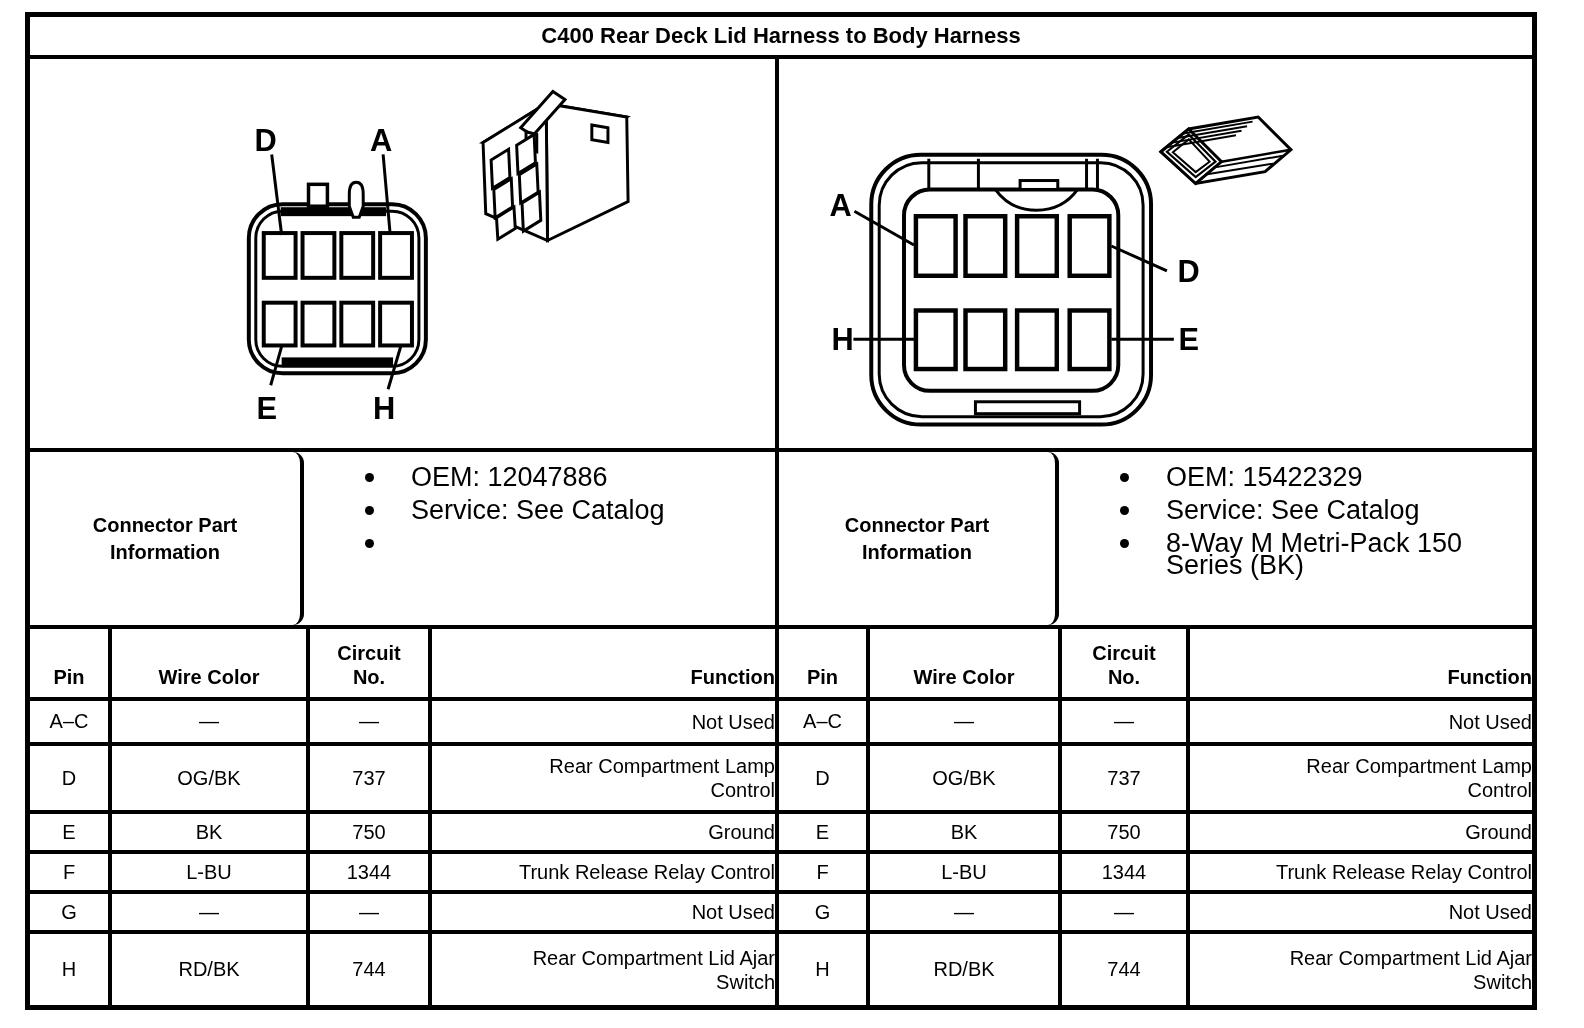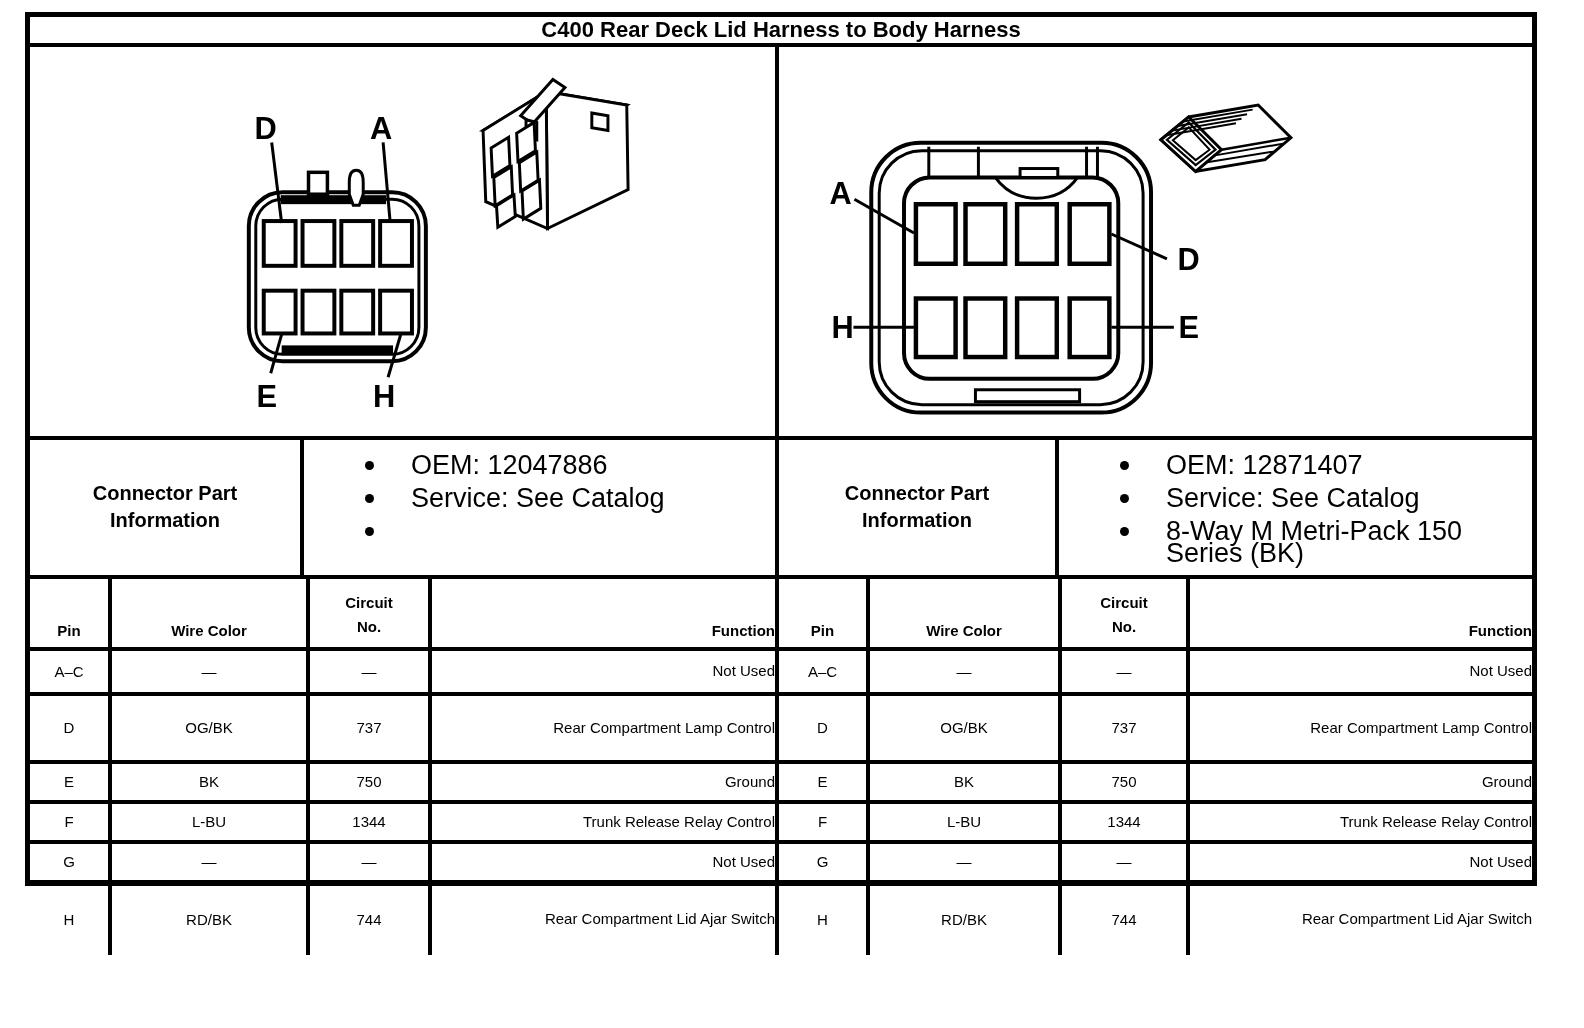--- a/index.html
+++ b/index.html
@@ -1,49 +1,49 @@
 <!DOCTYPE html>
 <html><head>
 <meta charset="utf-8">
 <style>
   * { box-sizing: border-box; margin: 0; padding: 0; }
   html,body { background:#fff; width:1584px; height:1028px; }
   body { font-family:"Liberation Sans","DejaVu Sans",sans-serif; color:#000; position:relative; }
 
   .frame {
-    position:absolute; left:25px; top:12px; width:1512px; height:874px;
+    position:absolute; left:25px; top:12px; width:1512px; height:998px;
     border:5px solid #000; background:#fff; display:flex; flex-direction:column;
   }
 
   .title-row {
     height:43px; border-bottom:4px solid #000;
     display:flex; align-items:center; justify-content:center;
     font-weight:bold; font-size:22px;
   }
 
   .diagram-row { height:395px; border-bottom:4px solid #000; display:grid; grid-template-columns:749px 1fr; }
   .diagram-cell { position:relative; }
   .diagram-cell.left { border-right:4px solid #000; }
   .diagram-cell svg { display:block; width:100%; height:100%; }
   .pin-label { font-weight:bold; font-size:31px; }
 
   .info-row { height:180px; border-bottom:4px solid #000; display:grid; grid-template-columns:274px 475px 280px 1fr; }
-  .info-label { border-right:4px solid #000; display:flex; align-items:center; justify-content:center; text-align:center; font-weight:bold; font-size:20px; }
+  .info-label { border-right:4px solid #000; display:flex; align-items:center; justify-content:center; text-align:center; font-weight:bold; font-size:20px;border-radius:11px; }
   .info-label span { display:inline-block; max-width:185px; line-height:27px; }
   .info-bullets { padding:14px 0 0 0; }
   .info-bullets.mid { border-right:4px solid #000; }
   .info-bullets ul { list-style:none; padding-left:61px; }
   .info-bullets li { display:flex; margin-bottom:11px; line-height:22px; font-size:27px; }
   .dot { flex:none; width:9px; height:9px; border-radius:50%; background:#000; margin-top:7px; }
   .bullet-text { display:inline-block; margin-left:37px; max-width:300px; }
 
   .tables-row { flex:1; display:grid; grid-template-columns:749px 1fr; }
   .table-half.left { border-right:4px solid #000; }
   table.pin-table { border-collapse:collapse; table-layout:fixed; width:100%; height:100%; }
-  .pin-table th, .pin-table td { border:4px solid #000; font-size:15px; overflow:hidden; }
+  .pin-table th, .pin-table td { border:4px solid #000; font-size:20px; overflow:hidden; }
   .pin-table th { font-weight:bold; vertical-align:bottom; text-align:center; padding-bottom:8px; }
   .pin-table td { vertical-align:middle; text-align:center; }
   .pin-table td.fn { text-align:left; padding-left:5px; }
   .fn-text { display:inline-block; max-width:285px; line-height:24px; }
   .circ-head { display:inline-block; max-width:70px; line-height:24px; }
   .pin-table th:first-child, .pin-table td:first-child { border-left:none;margin-top:35px; }
   .pin-table th:last-child, .pin-table td:last-child { border-right:none;text-align:right; }
   .pin-table thead tr th { border-top:none; }
   .pin-table tbody tr:last-child td { border-bottom:none; }
   tr.h-head { height:70px; } tr.r0 { height:45px; } tr.r1 { height:68px; }
@@ -189,21 +189,21 @@
           </li>
       </ul>
     </div>
     <div class="info-label">
       <span>Connector Part Information</span>
     </div>
     <div class="info-bullets">
       <ul>
         <li>
             <span class="dot"></span>
-            <span class="bullet-text">OEM: 12871407</span>
+            <span class="bullet-text">OEM: 15422329</span>
           </li>
         <li>
             <span class="dot"></span>
             <span class="bullet-text">Service: See Catalog</span>
           </li>
         <li>
             <span class="dot"></span>
             <span class="bullet-text">8-Way M Metri-Pack 150 Series (BK)</span>
           </li>
       </ul>

